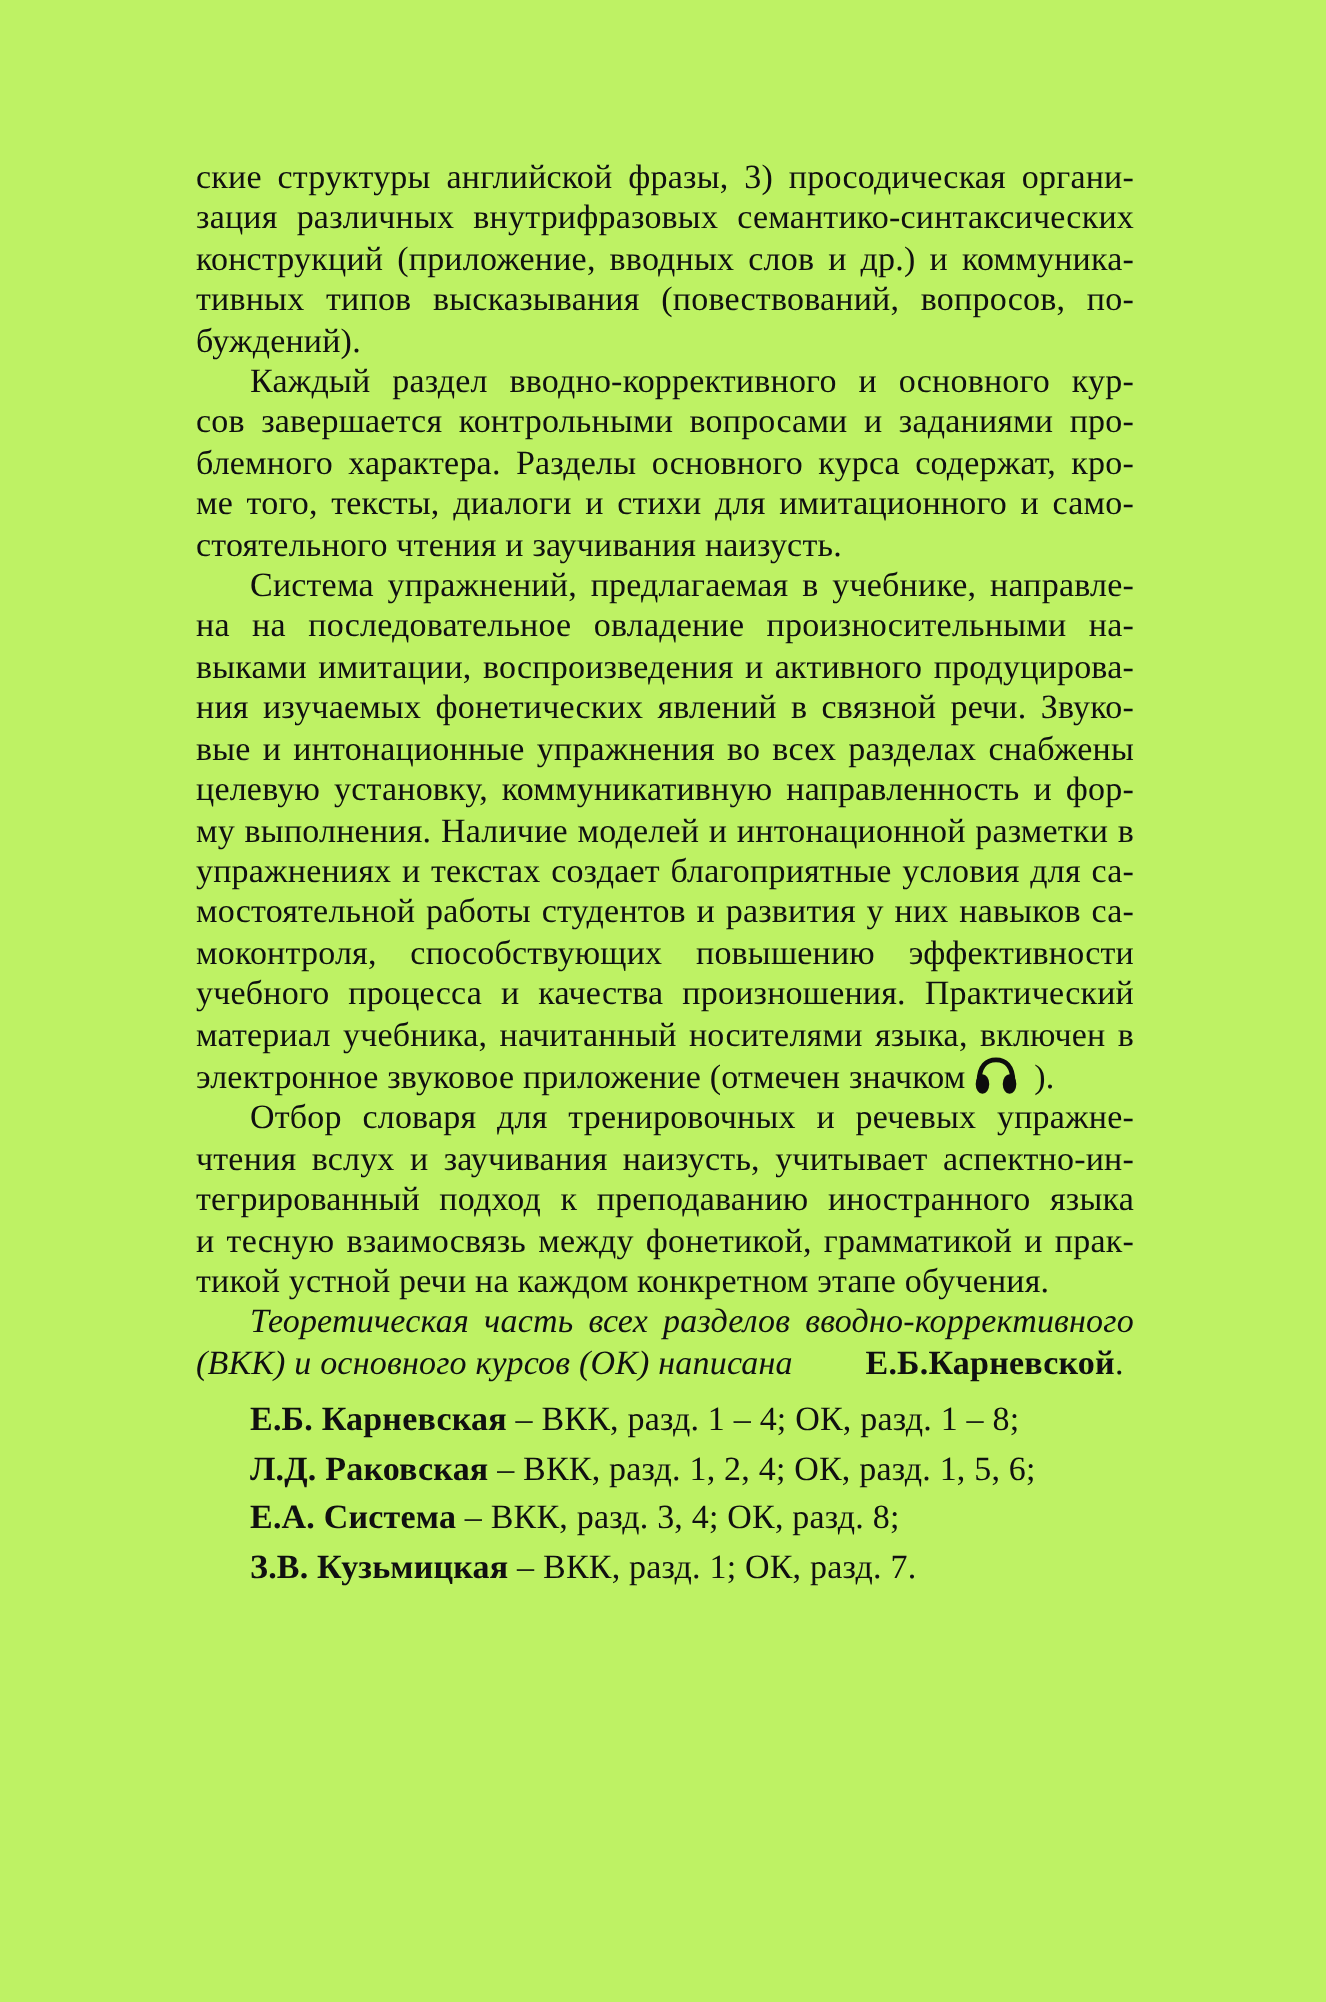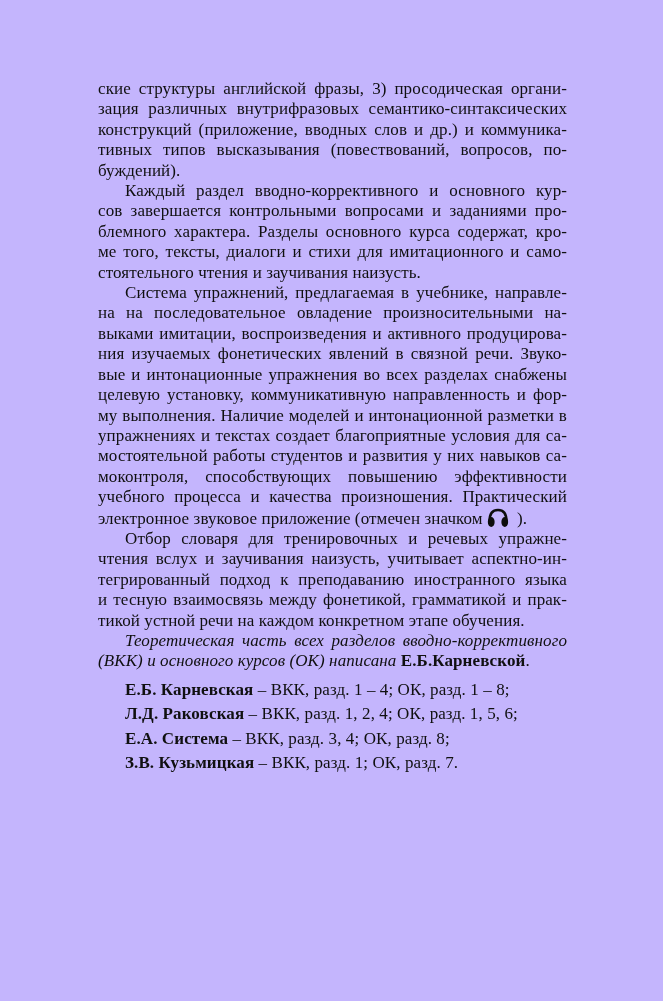--- a/index.html
+++ b/index.html
@@ -11,40 +11,40 @@
     height: 1001px;
     background: #fcfcfb;
     font-family: "Liberation Serif", "DejaVu Serif", serif;
     color: #101010;
     overflow: hidden;
   }
   .page {
     position: relative;
     width: 663px;
     height: 1001px;
-    background: #c4b5fd;
+    background: #bef264;
   }
   .text-block {
     position: absolute;
     left: 98px;
     top: 79px;
     width: 469px;
     font-size: 17px;
     line-height: 20.4px;
     letter-spacing: 0.1px;
   }
   .paragraph { margin: 0; }
   .paragraph.italic { font-style: italic; }
   .line {
     text-align: justify;
     text-align-last: justify;
   }
   .line.last  { text-align-last: left; }
   .line.first { text-indent: 27px; }
-  .seg-bold    { font-weight: 700; font-style: normal; }
+  .seg-bold    { font-weight: 700; font-style: normal; margin-left: 32px; }
   .seg-upright { font-style: normal; }
   .icon-headphones {
     display: inline-block;
     width: 26px;
     height: 20px;
     vertical-align: -4px;
     margin: 0 2px;
   }
   .icon-headphones svg { display: block; }
   .contributors { margin-top: 6px; }
@@ -81,20 +81,21 @@
         <div class="line">на на последовательное овладение произносительными на-</div>
         <div class="line">выками имитации, воспроизведения и активного продуцирова-</div>
         <div class="line">ния изучаемых фонетических явлений в связной речи. Звуко-</div>
         <div class="line">вые и интонационные упражнения во всех разделах снабжены</div>
         <div class="line">целевую установку, коммуникативную направленность и фор-</div>
         <div class="line">му выполнения. Наличие моделей и интонационной разметки в</div>
         <div class="line">упражнениях и текстах создает благоприятные условия для са-</div>
         <div class="line">мостоятельной работы студентов и развития у них навыков са-</div>
         <div class="line">моконтроля, способствующих повышению эффективности</div>
         <div class="line">учебного процесса и качества произношения. Практический</div>
+        <div class="line">материал учебника, начитанный носителями языка, включен в</div>
         <div class="line last"><span class="">электронное звуковое приложение (отмечен значком</span><span class="icon-headphones"><svg viewBox="0 0 32 26" width="26" height="20" xmlns="http://www.w3.org/2000/svg">
               <path d="M5 17 C5 6.5 10 2.5 16 2.5 C22 2.5 27 6.5 27 17" fill="none" stroke="#0d0d0d" stroke-width="3.2" stroke-linecap="round"></path>
               <ellipse cx="7.2" cy="18.2" rx="4.4" ry="6.4" fill="#0d0d0d"></ellipse>
               <ellipse cx="24.8" cy="18.2" rx="4.4" ry="6.4" fill="#0d0d0d"></ellipse>
             </svg></span><span class=""> ).</span></div>
       </div>
       <div class="paragraph body">
         <div class="line first">Отбор словаря для тренировочных и речевых упражне-</div>
         <div class="line">чтения вслух и заучивания наизусть, учитывает аспектно-ин-</div>
         <div class="line">тегрированный подход к преподаванию иностранного языка</div>

